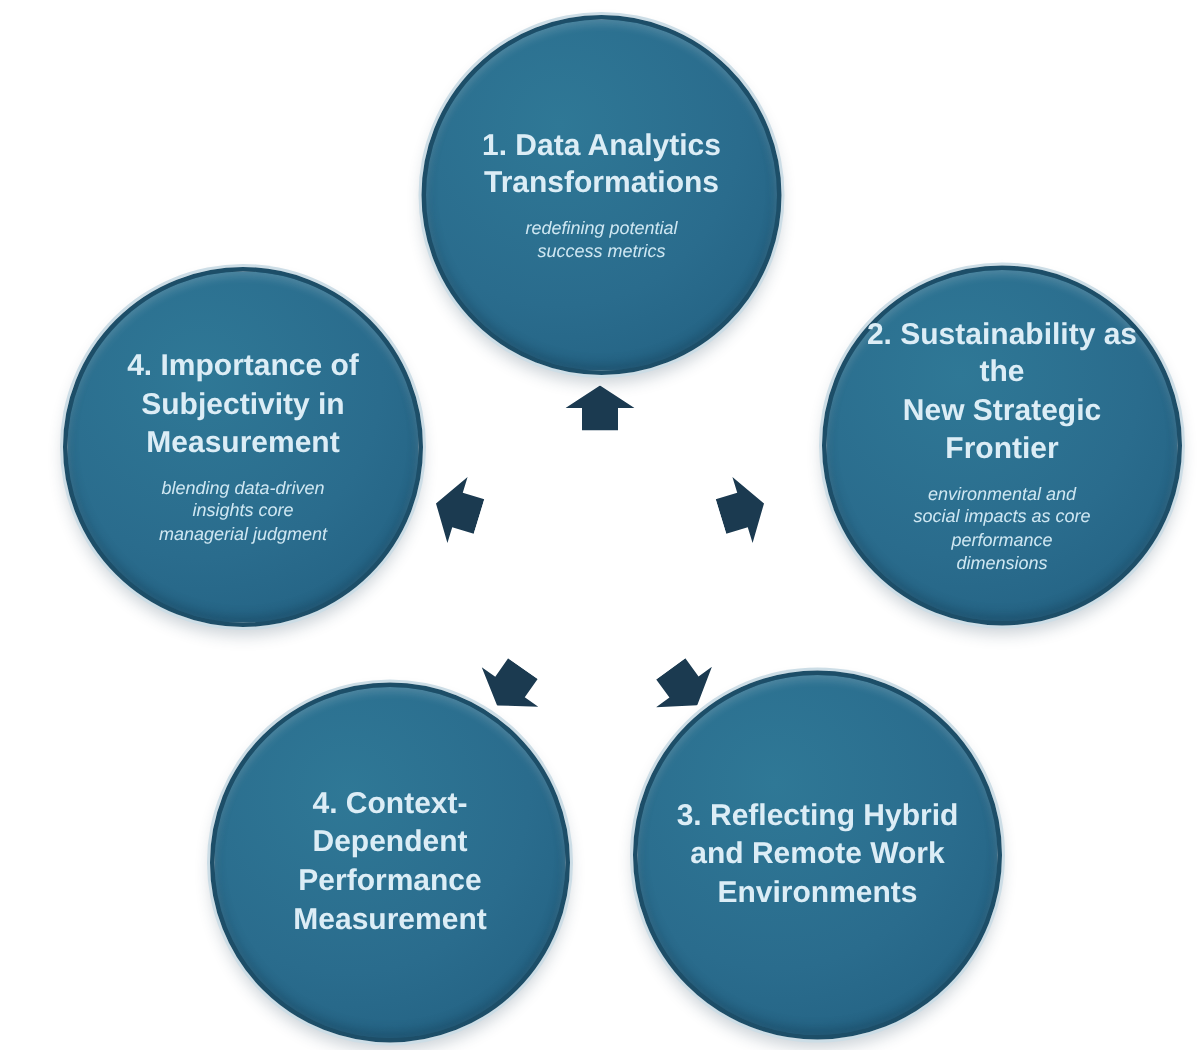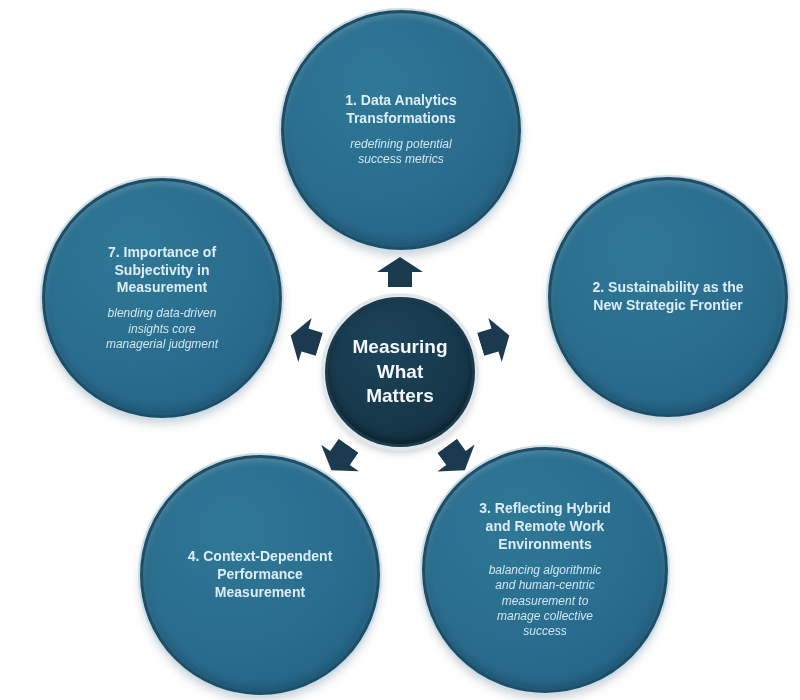--- a/index.html
+++ b/index.html
@@ -29,21 +29,21 @@
   }
   .pos-top          { left: 281px; top: 10px;  width: 240px; height: 240px; }
   .pos-right        { left: 548px; top: 177px; width: 240px; height: 240px; }
   .pos-bottom-right { left: 422px; top: 447px; width: 246px; height: 246px; }
   .pos-bottom-left  { left: 140px; top: 455px; width: 240px; height: 240px; }
   .pos-left         { left: 42px;  top: 178px; width: 240px; height: 240px; }
 
   .node-text { max-width: 200px; }
   .heading {
     font-weight: 700;
-    font-size: 14px;
+    font-size: 20px;
     line-height: 1.28;
     color: var(--node-text-heading, #dcedf6);
     white-space: pre-line;
   }
   .subtext {
     font-style: italic;
     font-size: 12px;
     line-height: 1.28;
     margin-top: 9px;
     color: var(--node-text, #cfe7f2);
@@ -98,47 +98,46 @@
 Transformations</div>
       <div class="subtext">redefining potential
 success metrics</div>
     </div>
   </div>
 
   <div class="node pos-right">
     <div class="node-text">
       <div class="heading">2. Sustainability as the
 New Strategic Frontier</div>
+      <div class="subtext">environmental and
+social impacts as core
+performance
+dimensions</div>
     </div>
   </div>
 
   <div class="node pos-bottom-right">
     <div class="node-text">
       <div class="heading">3. Reflecting Hybrid
 and Remote Work
 Environments</div>
-      <div class="subtext">balancing algorithmic
-and human-centric
-measurement to
-manage collective
-success</div>
     </div>
   </div>
 
   <div class="node pos-bottom-left">
     <div class="node-text">
       <div class="heading">4. Context-Dependent
 Performance
 Measurement</div>
     </div>
   </div>
 
   <div class="node pos-left">
     <div class="node-text">
-      <div class="heading">7. Importance of
+      <div class="heading">4. Importance of
 Subjectivity in
 Measurement</div>
       <div class="subtext">blending data-driven
 insights core
 managerial judgment</div>
     </div>
   </div>
 
   <svg class="arrow arrow-up" viewBox="0 0 46 30" aria-hidden="true">
     <polygon points="23,0 46,15 35,15 35,30 11,30 11,15 0,15"></polygon>
@@ -149,19 +148,14 @@
   <svg class="arrow arrow-right" viewBox="0 0 46 30" aria-hidden="true">
     <polygon points="23,0 46,15 35,15 35,30 11,30 11,15 0,15"></polygon>
   </svg>
   <svg class="arrow arrow-dl" viewBox="0 0 46 30" aria-hidden="true">
     <polygon points="23,0 46,15 35,15 35,30 11,30 11,15 0,15"></polygon>
   </svg>
   <svg class="arrow arrow-dr" viewBox="0 0 46 30" aria-hidden="true">
     <polygon points="23,0 46,15 35,15 35,30 11,30 11,15 0,15"></polygon>
   </svg>
 
-  <div class="center-circle">
-    <div class="center-text">Measuring
-What
-Matters</div>
-  </div>
 
 </div>
 
 </body></html>

